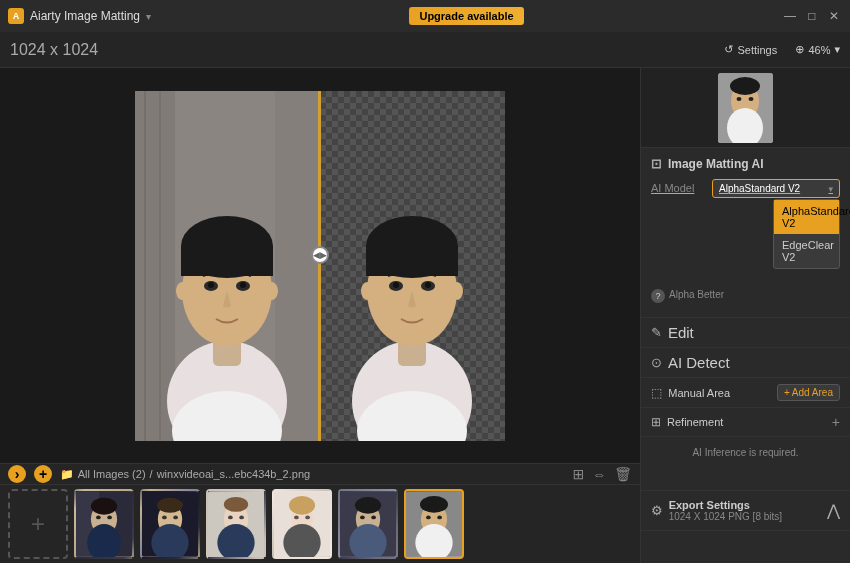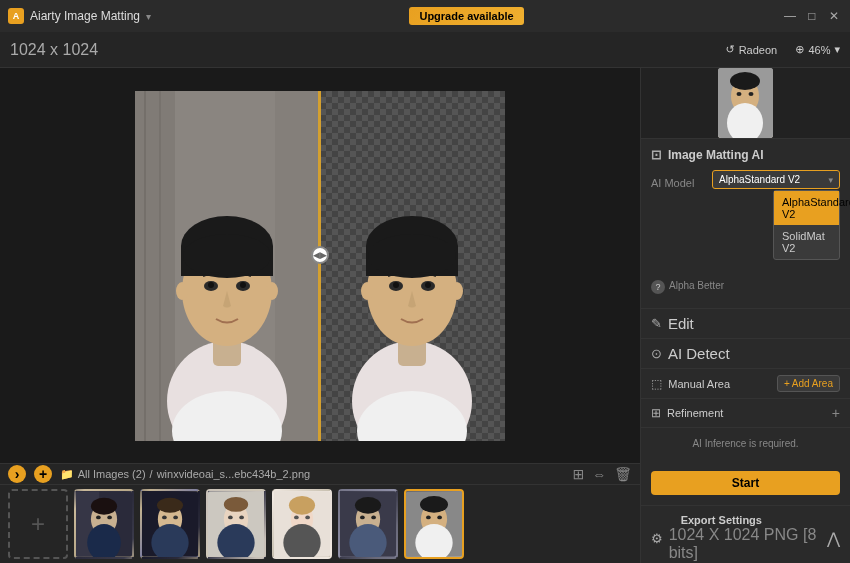--- a/index.html
+++ b/index.html
@@ -486,22 +486,22 @@
     
     .export-section {
       padding: 8px 10px;
       border-bottom: 1px solid #333;
       display: flex;
       align-items: center;
       gap: 6px;
     }
     .export-icon { color: #aaa; font-size: 13px; }
     .export-info { flex: 1; }
-    .export-title { font-size: 11px; color: #ccc; font-weight: 600; margin-left: 12px; }
-    .export-meta { font-size: 16px; color: #888; }
+    .export-title { font-size: 11px; color: #ccc; font-weight: 600; }
+    .export-meta { font-size: 10px; color: #888; }
     .export-arrow {
       color: #aaa;
       font-size: 16px;
       cursor: pointer;
     }
 
     
     .face-svg {
       position: absolute;
       top: 0; left: 0;
@@ -536,21 +536,21 @@
     <div class="ctrl-btn">□</div>
     <div class="ctrl-btn">✕</div>
   </div>
 </div>
 
 <div class="toolbar">
   <span class="toolbar-size">1024 x 1024</span>
   <div class="toolbar-spacer"></div>
   <div class="toolbar-btn">
     <span>↺</span>
-    <span>Radeon</span>
+    <span>Settings</span>
   </div>
   <div class="zoom-control">
     <span>⊕</span>
     <span>46%</span>
     <span>▾</span>
   </div>
 </div>
 
 <div class="main-area">
 
@@ -741,30 +741,30 @@
       </div>
     </div>
 
     <div class="panel-section">
       <div class="section-title">
         <span class="section-icon">⊡</span>
         <span>Image Matting AI</span>
       </div>
 
 
-      <div class="label-row" style="position:relative;align-items:flex-end;">
+      <div class="label-row" style="position:relative;align-items:flex-start;text-decoration:underline;">
         <span class="label-text" style="padding-top:3px;">AI Model</span>
         <div style="flex:1;position:relative;">
           <div class="ai-model-select">
             <span style="font-size:10px;">AlphaStandard V2</span>
             <span class="select-arrow">▾</span>
           </div>
           <div class="dropdown-menu">
             <div class="dropdown-item selected">AlphaStandard  V2</div>
-            <div class="dropdown-item">SolidMat  V2</div>
+            <div class="dropdown-item">EdgeClear  V2</div>
           </div>
         </div>
       </div>
 
       <div class="help-row" style="margin-top:90px;">
         <div class="help-icon">?</div>
         <span class="help-text">Alpha
 Better</span>
       </div>
     </div>
@@ -789,21 +789,20 @@
     </div>
 
     <div class="tool-row">
       <span class="tool-icon">⊞</span>
       <span class="tool-label">Refinement</span>
       <span style="color:#888;font-size:14px;cursor:pointer;">+</span>
     </div>
 
     <div class="matting-section">
       <div class="matting-note">AI Inference is required.</div>
-      <button class="start-btn">Start</button>
     </div>
 
     <div class="export-section">
       <span class="export-icon">⚙</span>
       <div class="export-info">
         <div class="export-title">Export Settings</div>
         <div class="export-meta">1024 X 1024  PNG  [8 bits]</div>
       </div>
       <span class="export-arrow">⋀</span>
     </div>

